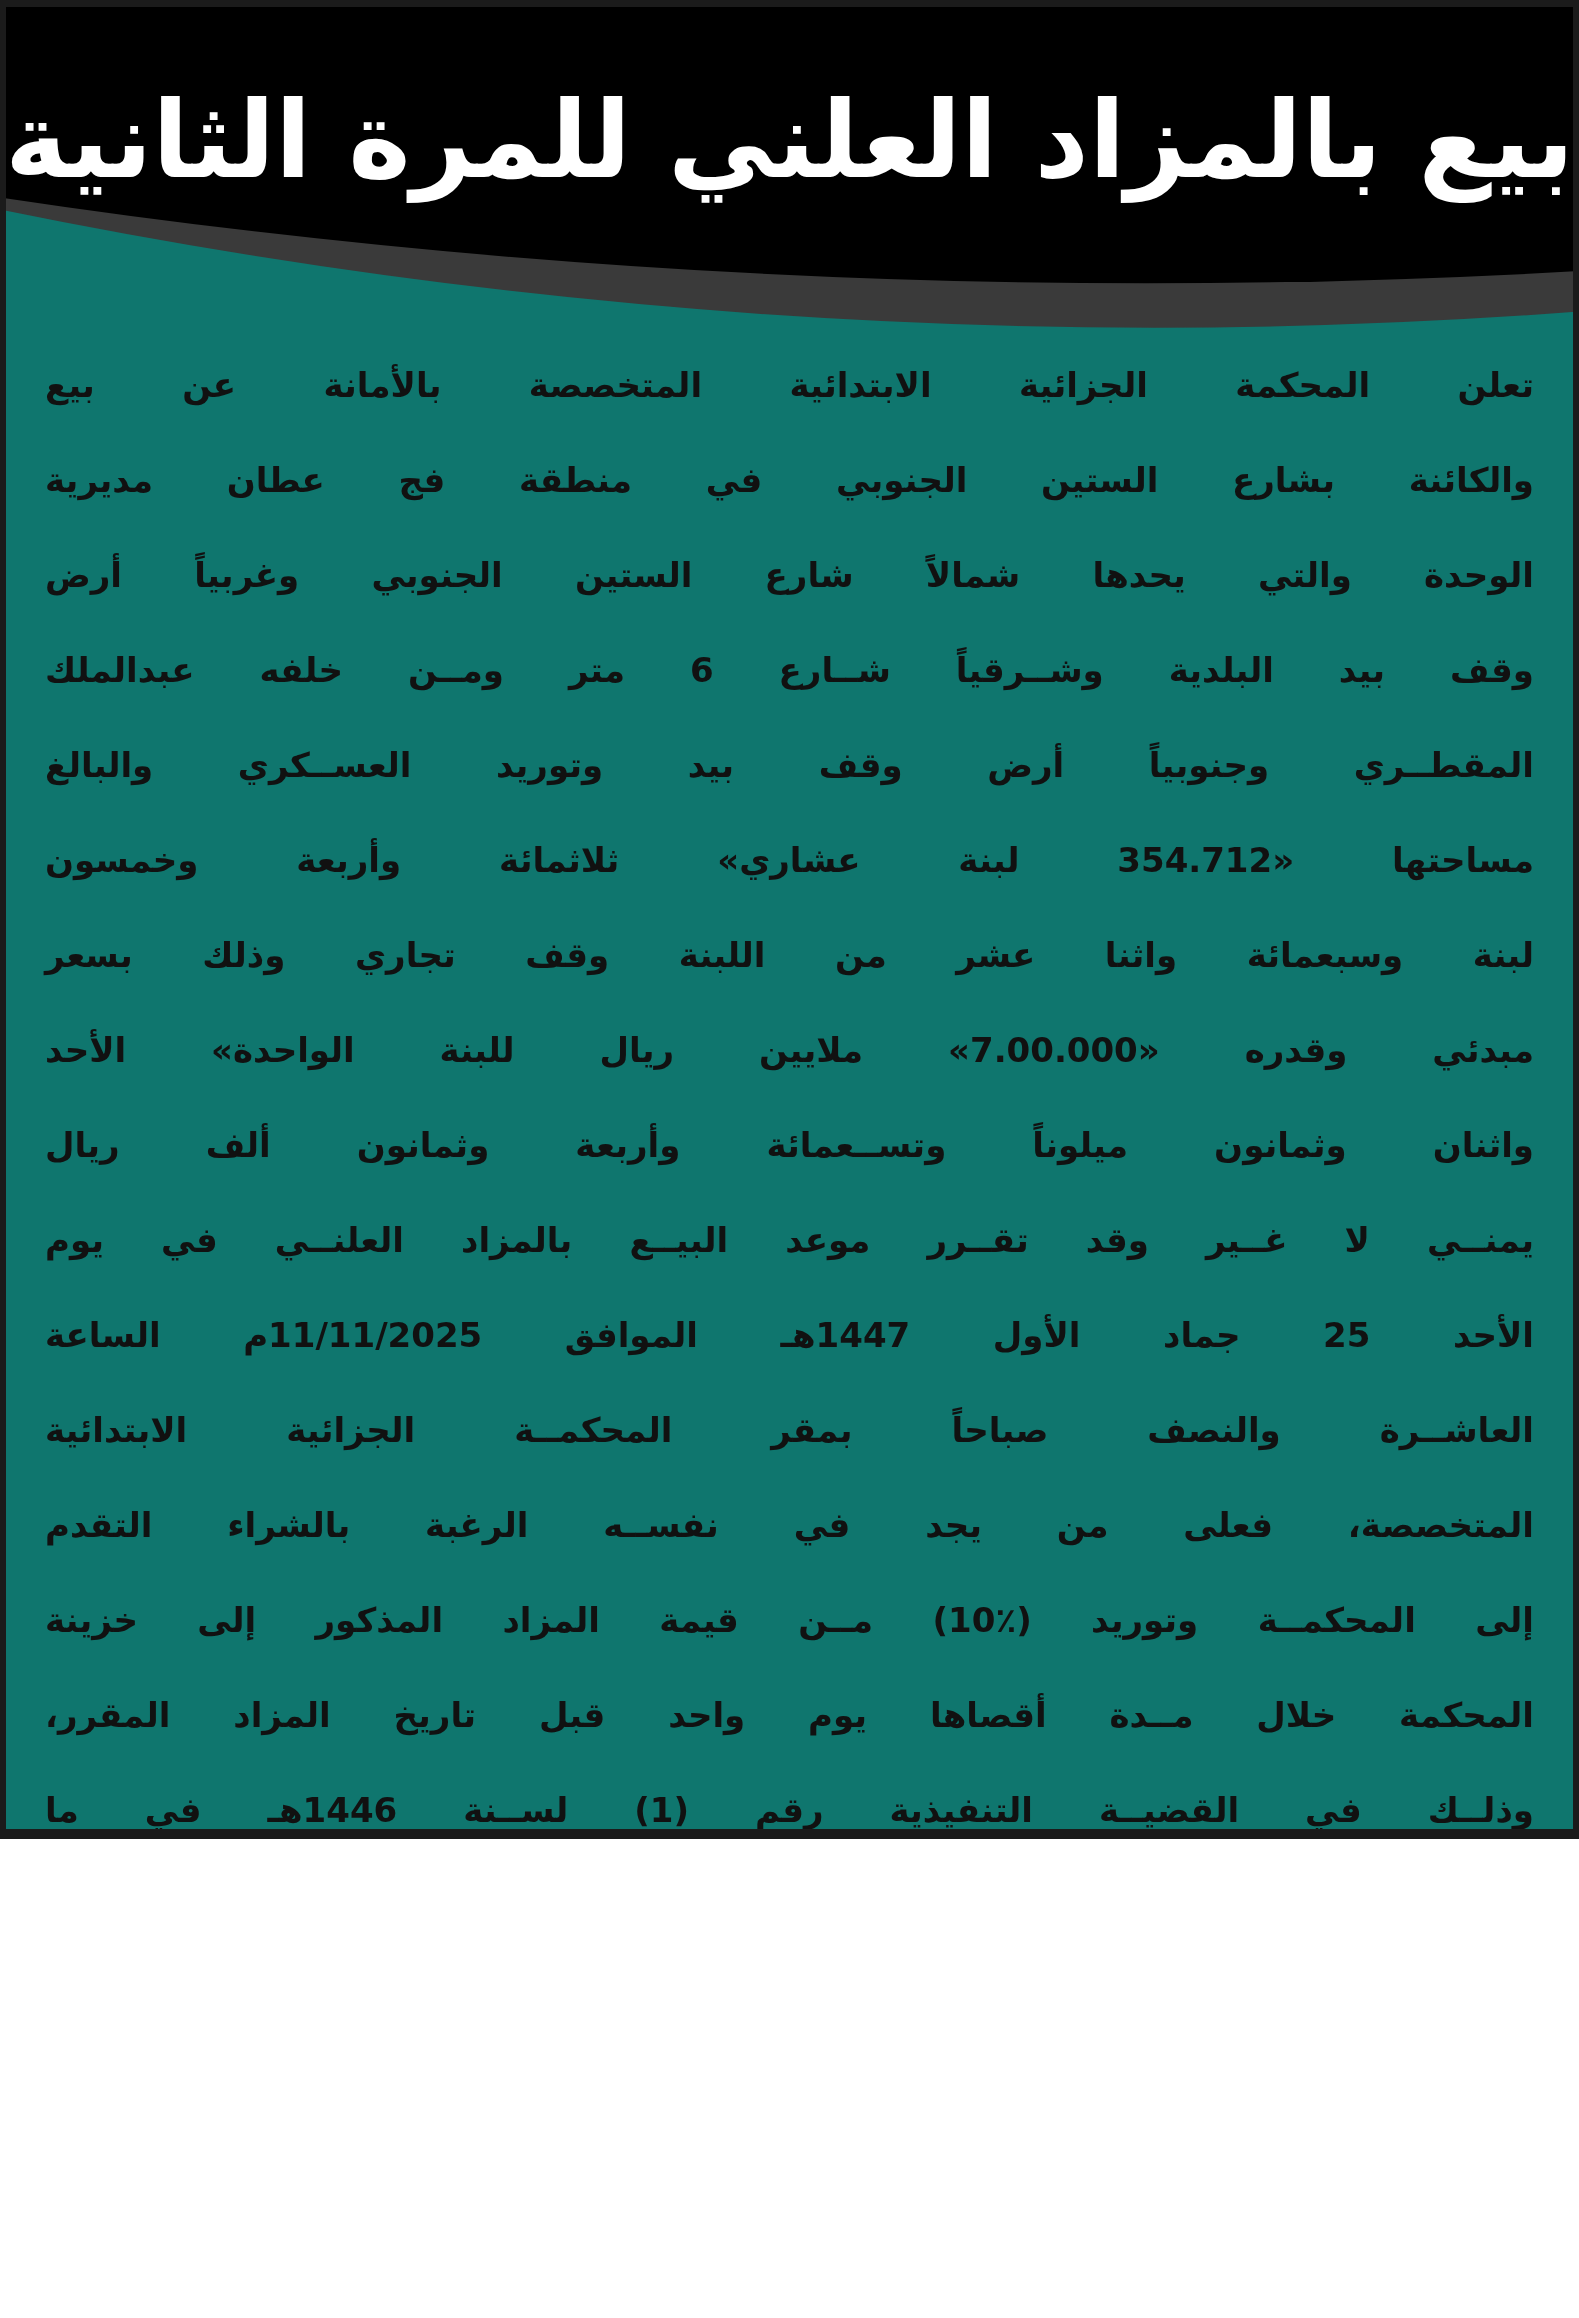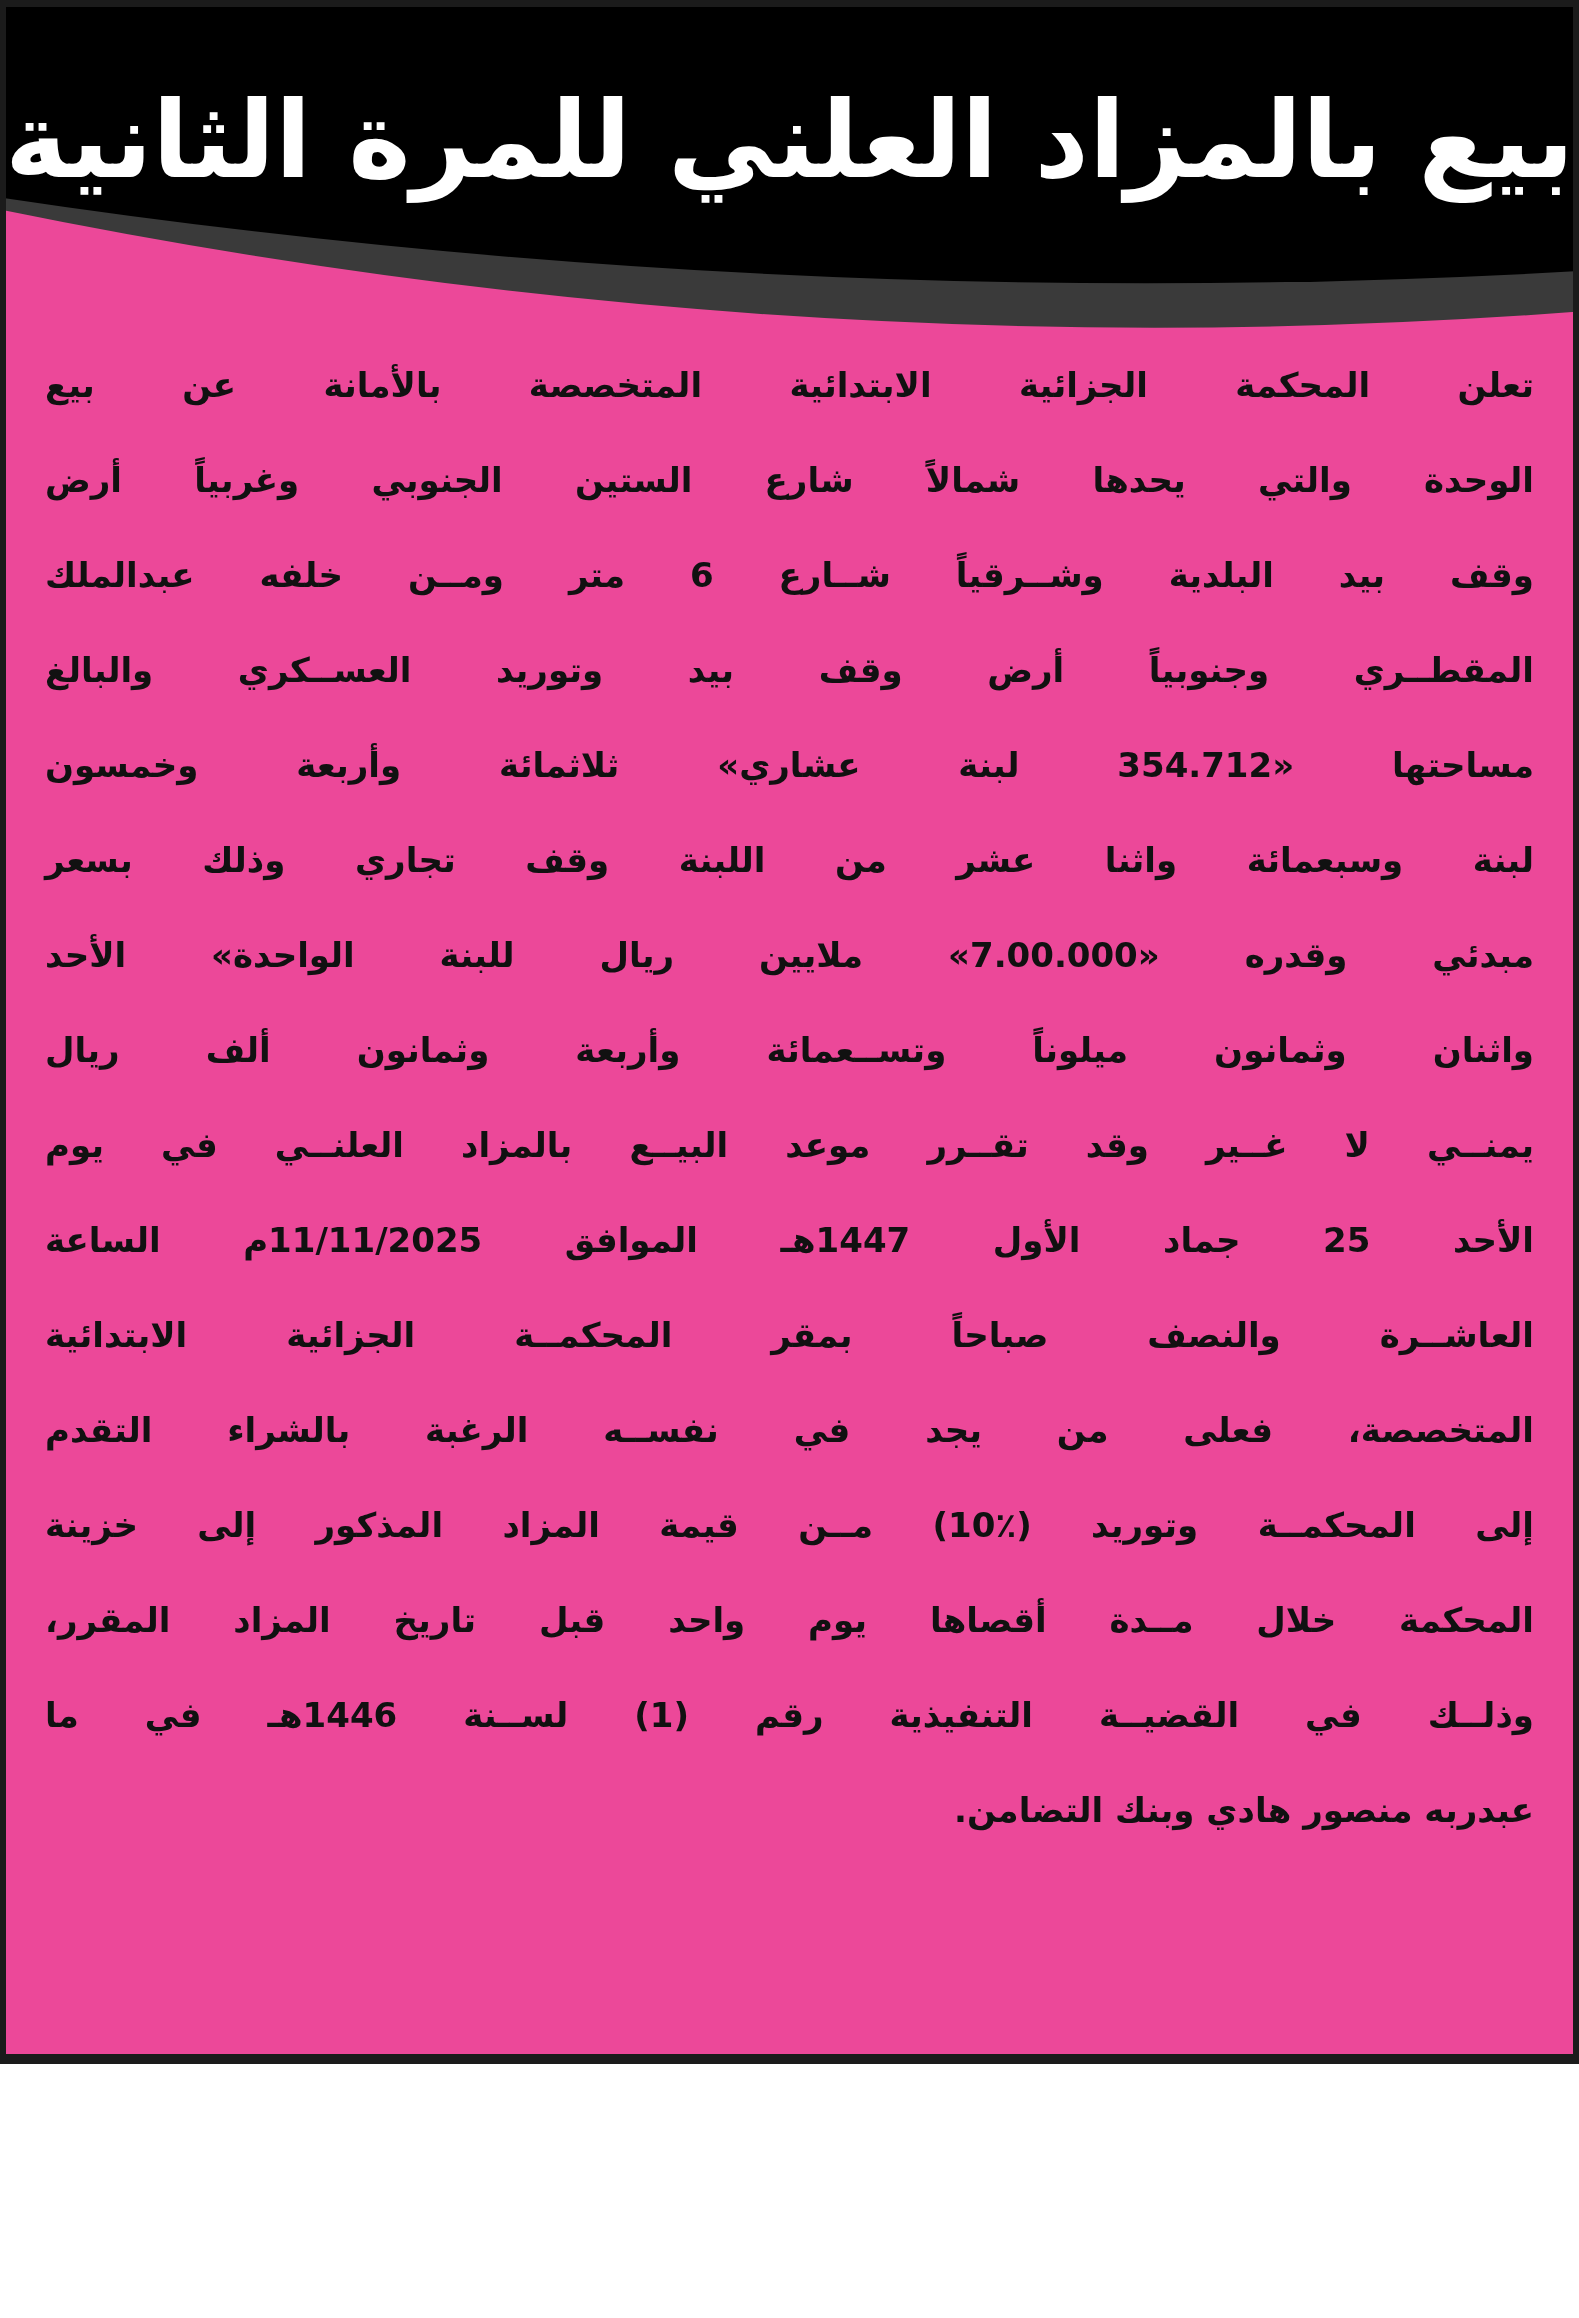--- a/index.html
+++ b/index.html
@@ -1,19 +1,19 @@
 <!DOCTYPE html>
 <html lang="ar" dir="rtl" style="font-size:8.4px"><head>
 <meta charset="utf-8">
 <style>
   html,body{margin:0;padding:0;background:#ffffff;}
   #page{
     position:relative;
-    width:1579px;height:2064px;
-    background:#ec4899;
+    width:1579px;height:1839px;
+    background:#0f766e;
     overflow:hidden;
     font-family:"DejaVu Sans", sans-serif;
     direction:rtl;
   }
   
   #frame{
     position:absolute;inset:0;
     border:6.3px solid #1b1b1b;
     border-top-width:7.4px;
     border-bottom-width:10.5px;
@@ -62,20 +62,21 @@
 
   <svg id="banner" viewBox="0 0 3000 720" preserveAspectRatio="none" aria-hidden="true">
     <path d="M0,0 H3000 V592 Q1500,705 0,398 Z" fill="#3a3a3a"></path>
     <path d="M0,0 H3000 V515 Q1500,600 0,375 Z" fill="#000000"></path>
   </svg>
 
   <div id="page-title">بيع بالمزاد العلني للمرة الثانية</div>
 
   <div id="notice-body">
     <div class="bline">تعلن المحكمة الجزائية الابتدائية المتخصصة بالأمانة عن بيع</div>
+    <div class="bline">والكائنة بشارع الستين الجنوبي في منطقة فج عطان مديرية</div>
     <div class="bline">الوحدة والتي يحدها شمالاً شارع الستين الجنوبي وغربياً أرض</div>
     <div class="bline">وقف بيد البلدية وشــرقياً شــارع 6 متر ومــن خلفه عبدالملك</div>
     <div class="bline">المقطــري وجنوبياً أرض وقف بيد وتوريد العســكري والبالغ</div>
     <div class="bline">مساحتها «354.712 لبنة عشاري» ثلاثمائة وأربعة وخمسون</div>
     <div class="bline">لبنة وسبعمائة واثنا عشر من اللبنة وقف تجاري وذلك بسعر</div>
     <div class="bline">مبدئي وقدره «7.00.000» ملايين ريال للبنة الواحدة» الأحد</div>
     <div class="bline">واثنان وثمانون ميلوناً وتســعمائة وأربعة وثمانون ألف ريال</div>
     <div class="bline">يمنــي لا غــير وقد تقــرر موعد البيــع بالمزاد العلنــي في يوم</div>
     <div class="bline">الأحد 25 جماد الأول 1447هـ الموافق 11/11/2025م الساعة</div>
     <div class="bline">العاشــرة والنصف صباحاً بمقر المحكمــة الجزائية الابتدائية</div>

